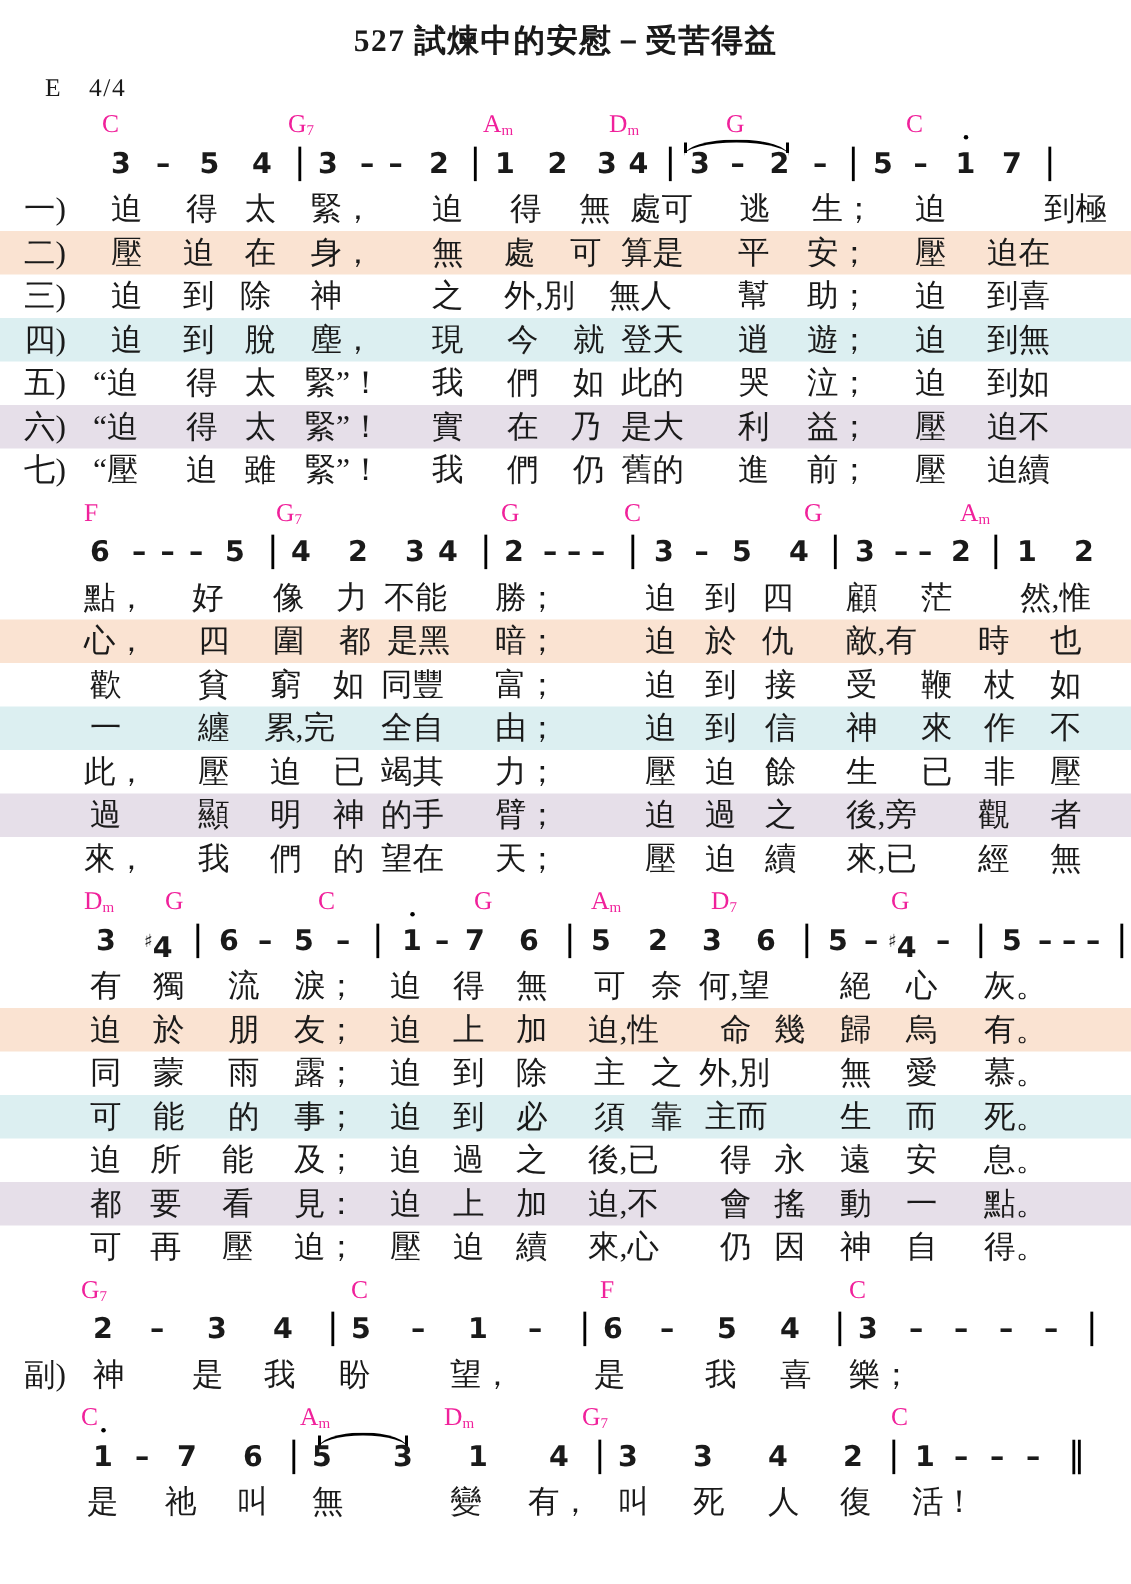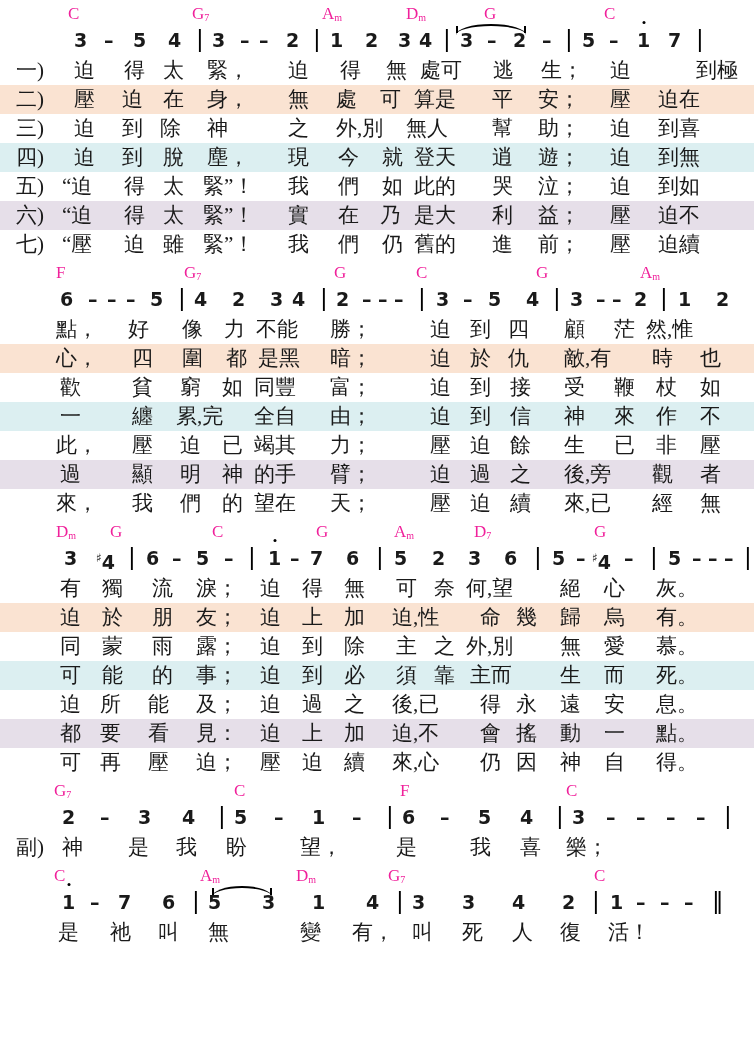--- a/index.html
+++ b/index.html
@@ -79,21 +79,27 @@
   }
   .lyricrow .cells{position:relative;height:100%;}
   .ly{position:absolute;top:0;line-height:29px;}
   .vnum{position:absolute;left:16px;top:0;line-height:29px;font-size:21px;}
 </style>
 </head>
 <body>
 
 <div class="sheet">
 
-
+  <div class="title">
+    <span class="num">527</span><span>試煉中的安慰－受苦得益</span>
+  </div>
+
+  <div class="keyline">
+    <span class="key">E</span><span>4/4</span>
+  </div>
 
   <div id="systems-host">
       <div class="system">
         <div class="chordrow">
           <span class="chord" style="left: 68px;">C</span>
           <span class="chord" style="left: 192px;">G<sub>7</sub></span>
           <span class="chord" style="left: 322px;">A<sub>m</sub></span>
           <span class="chord" style="left: 406px;">D<sub>m</sub></span>
           <span class="chord" style="left: 484px;">G</span>
           <span class="chord" style="left: 604px;">C</span>
@@ -298,21 +304,21 @@
             <span class="ly" style="left: 128px;">好</span>
             <span class="ly" style="left: 182px;">像</span>
             <span class="ly" style="left: 224px;">力</span>
             <span class="ly" style="left: 256px;">不能</span>
             <span class="ly" style="left: 330px;">勝；</span>
             <span class="ly" style="left: 430px;">迫</span>
             <span class="ly" style="left: 470px;">到</span>
             <span class="ly" style="left: 508px;">四</span>
             <span class="ly" style="left: 564px;">顧</span>
             <span class="ly" style="left: 614px;">茫</span>
-            <span class="ly" style="left: 646px;">然,惟</span>
+            <span class="ly" style="left: 680px;">然,惟</span>
           </div>
         </div>
         <div class="lyricrow">
           <div class="band" style="background: rgb(250, 227, 210);"></div>
           <div class="cells">
             <span class="ly" style="left: 56px;">心，</span>
             <span class="ly" style="left: 132px;">四</span>
             <span class="ly" style="left: 182px;">圍</span>
             <span class="ly" style="left: 226px;">都</span>
             <span class="ly" style="left: 258px;">是黑</span>

